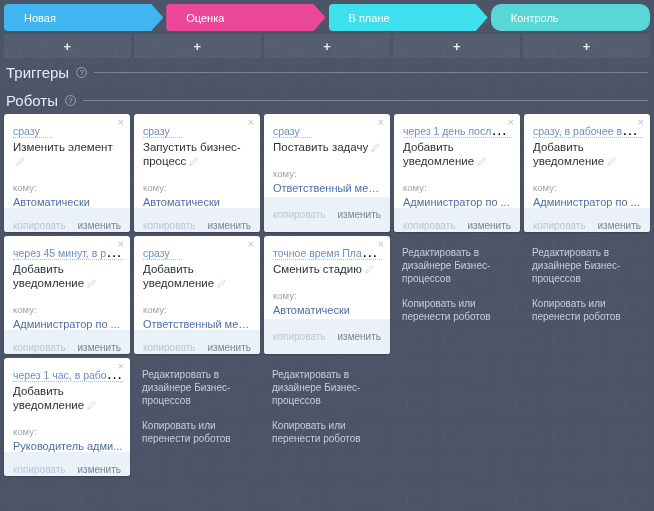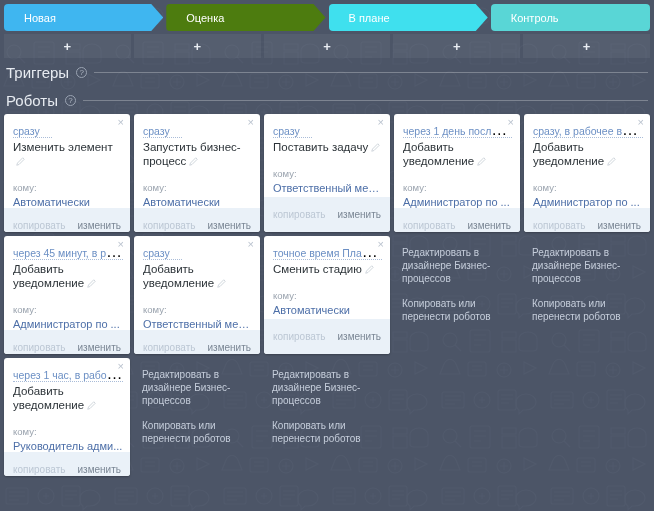--- a/index.html
+++ b/index.html
@@ -23,21 +23,21 @@
   .stage{
     position:relative; height:27px; flex:1 1 0;
     display:flex; align-items:center;
     padding-left:20px; color:#fff; font-size:11px;
     -webkit-clip-path: polygon(0 0, calc(100% - 12px) 0, 100% 50%, calc(100% - 12px) 100%, 0 100%, 0 100%);
     clip-path: polygon(0 0, calc(100% - 12px) 0, 100% 50%, calc(100% - 12px) 100%, 0 100%, 0 100%);
     border-radius:4px 0 0 4px;
   }
   .stage.first{ border-radius:4px 0 0 4px; }
   .stage.last{
-    -webkit-clip-path:none; clip-path:none; border-radius:4px;
+    -webkit-clip-path:none; clip-path:none; border-radius:10px;
   }
   
   .addrow{
     position:relative; z-index:2;
     height:24px; display:flex; padding:0 4px; gap:3px;
   }
   .addcell{
     flex:1 1 0; background:rgba(255,255,255,.055);
     display:flex; align-items:center; justify-content:center;
   }
@@ -143,21 +143,21 @@
     </pattern>
   </defs>
   <rect width="654" height="511" fill="#4c5567"></rect>
   <rect width="654" height="511" fill="url(#doodles)" opacity="0.30"></rect>
 </svg>
 
 <div class="stages">
   <div class="stage first" style="background: rgb(63, 182, 240);">
     <span>Новая</span>
   </div>
-  <div class="stage" style="background: #4d7c0f;">
+  <div class="stage" style="background: #ec4899;">
     <span>Оценка</span>
   </div>
   <div class="stage" style="background: rgb(63, 224, 238);">
     <span>В плане</span>
   </div>
   <div class="stage last" style="background: rgb(89, 214, 214);">
     <span>Контроль</span>
   </div>
 </div>
 

